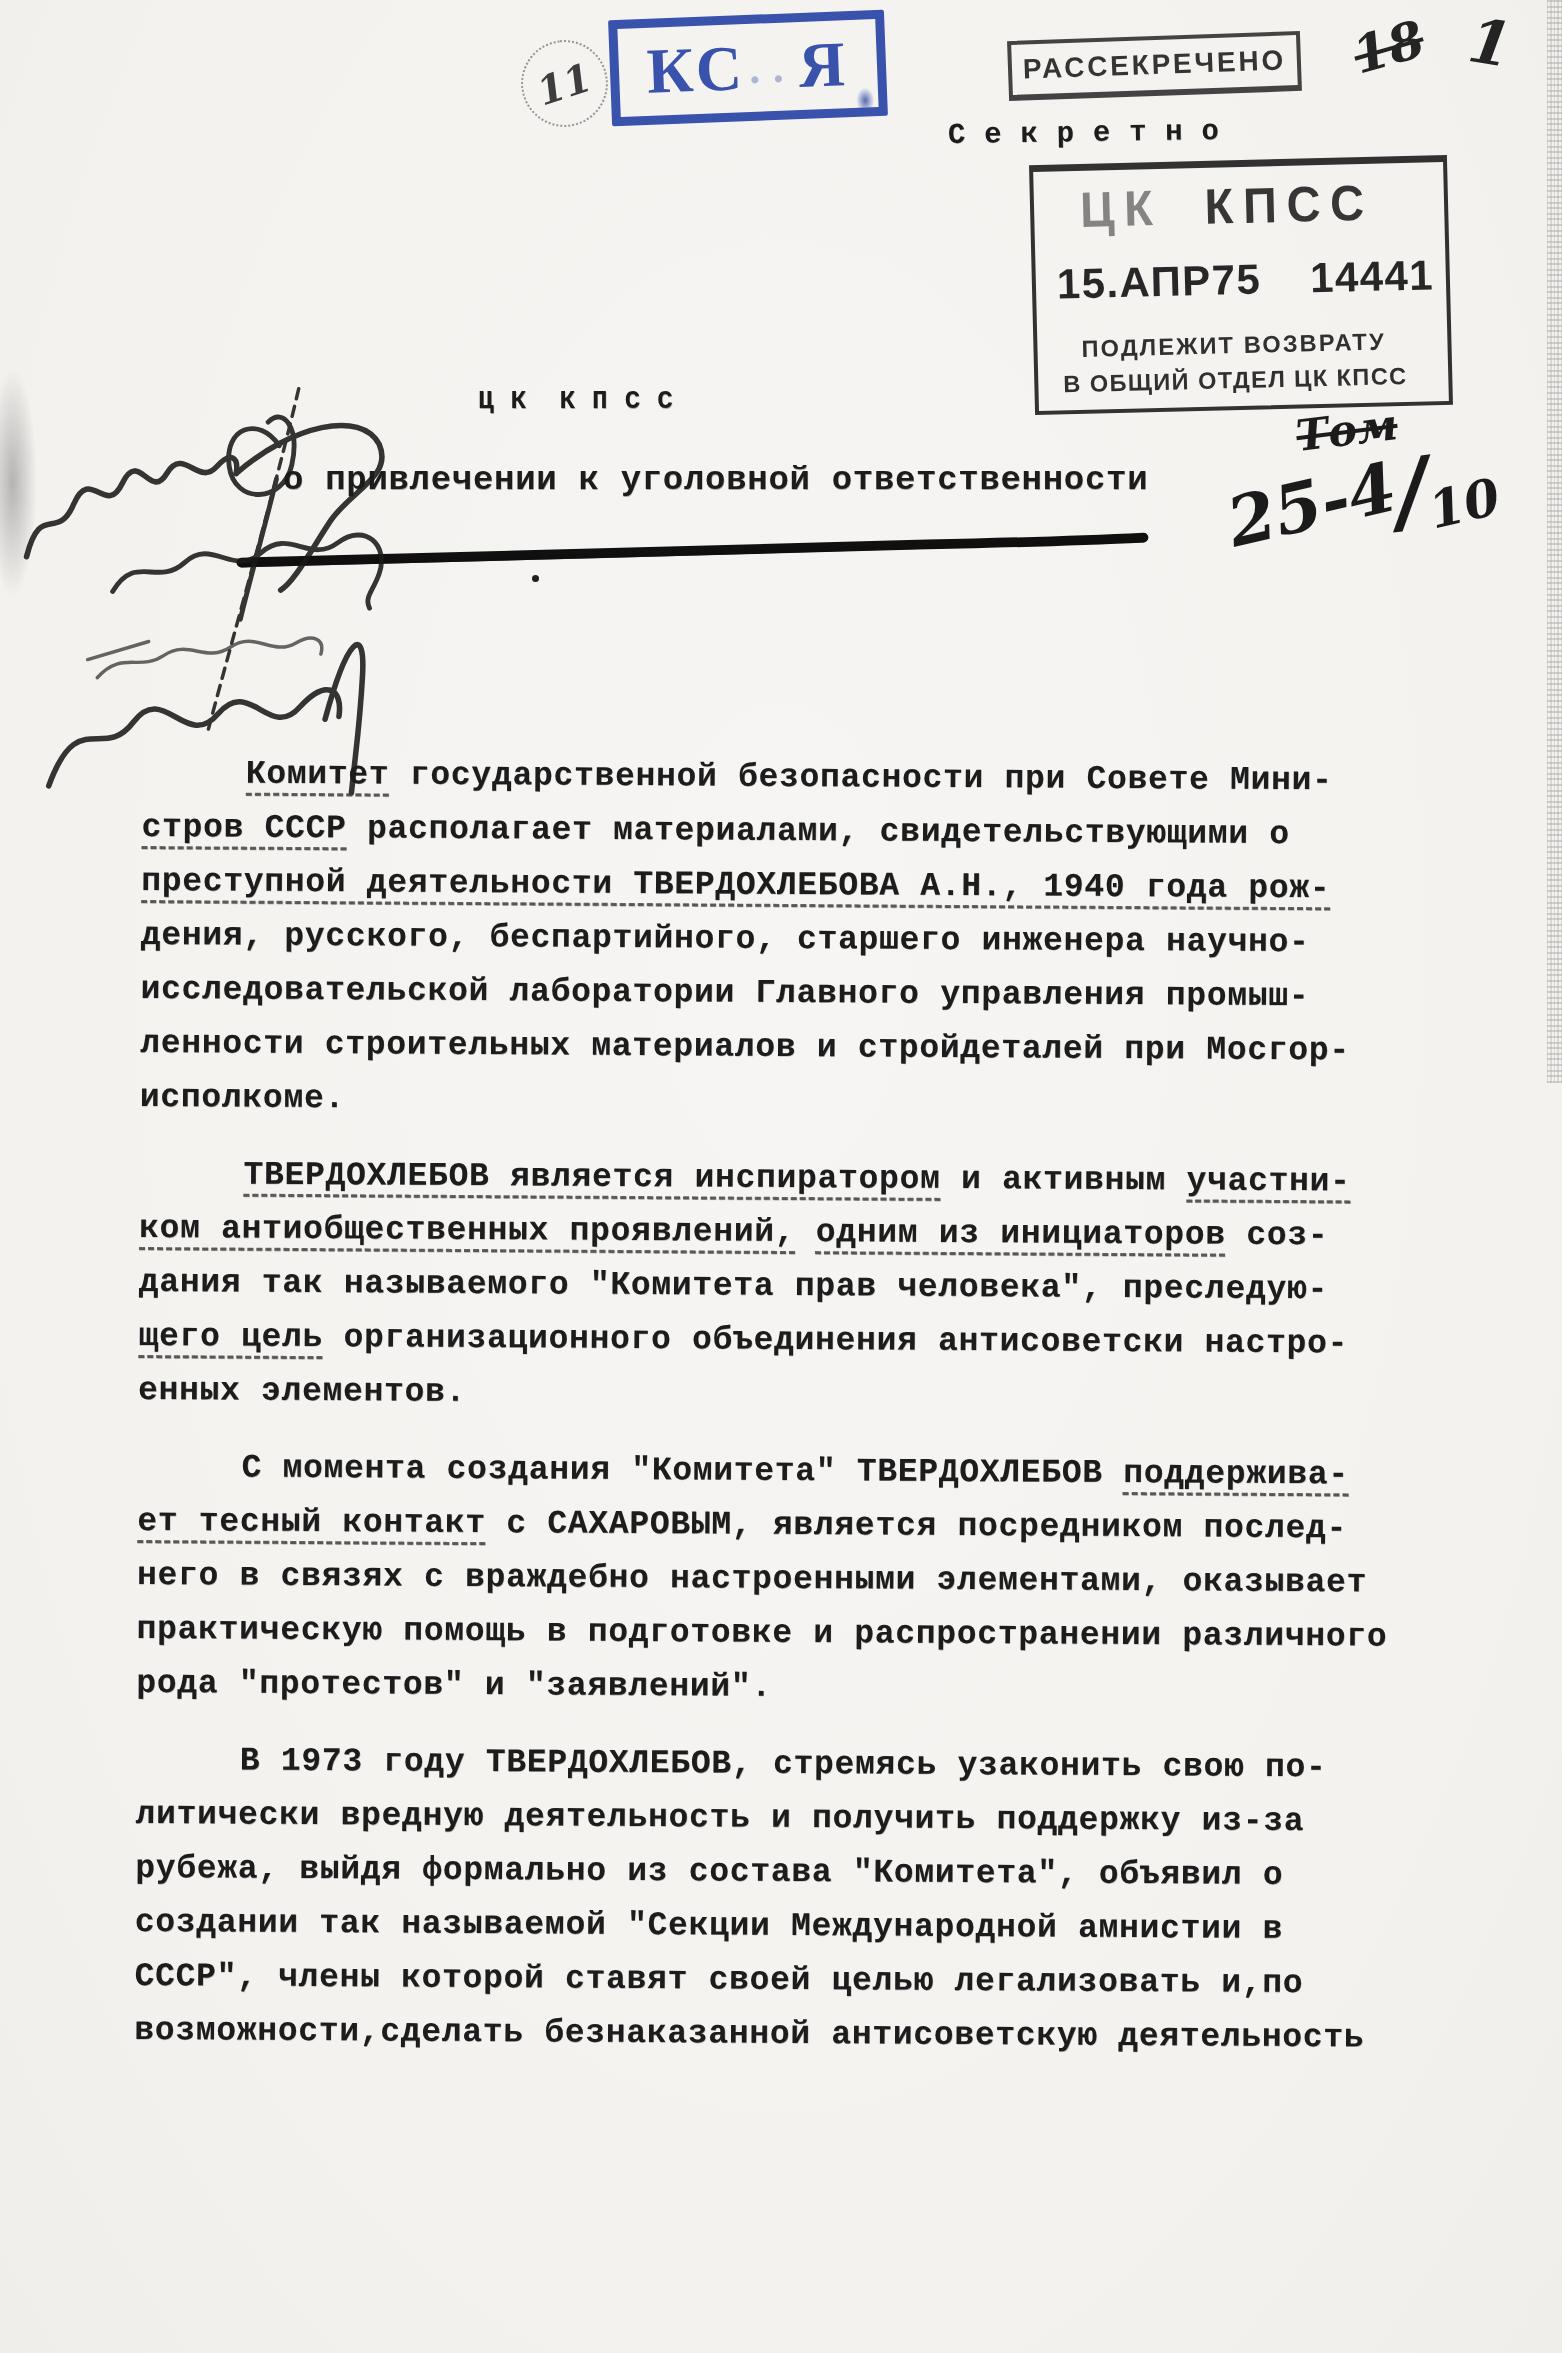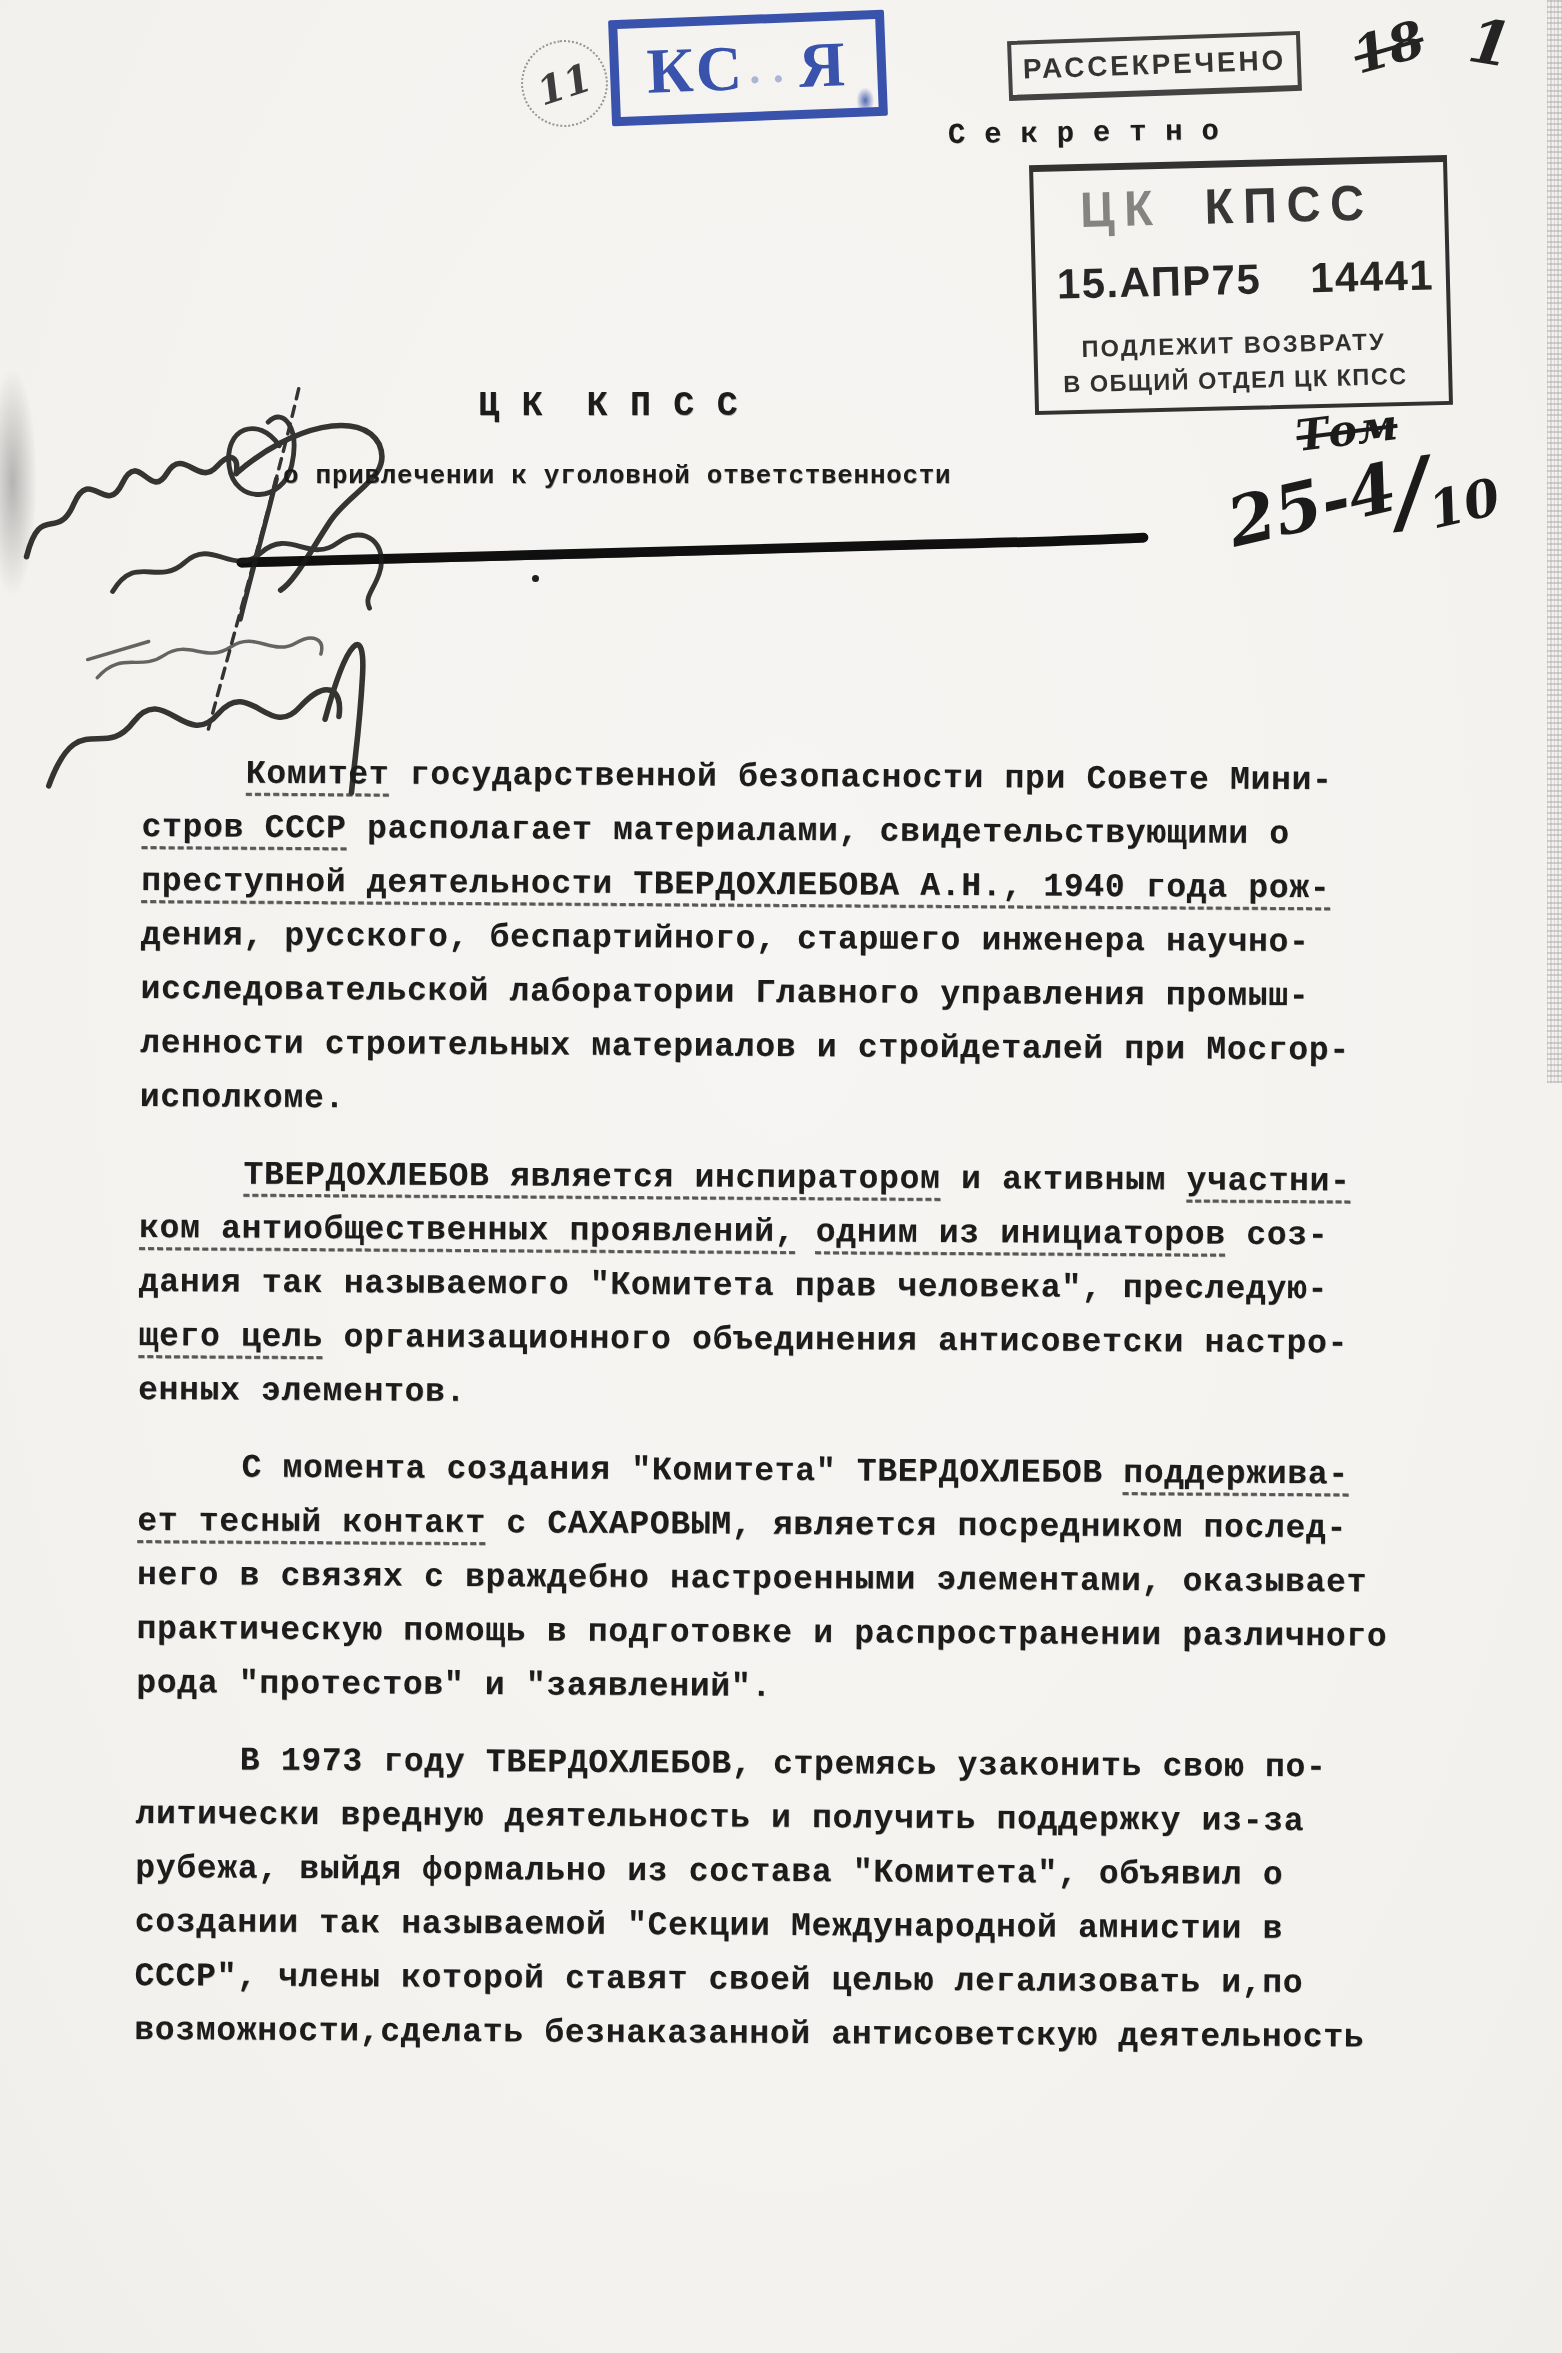--- a/index.html
+++ b/index.html
@@ -12,22 +12,22 @@
   
   .typed{
     font-family:"Liberation Mono","DejaVu Sans Mono",monospace;
     font-weight:700;color:#1c1c1c;letter-spacing:0.7px;
     text-shadow:0.4px 0.6px 0 rgba(25,25,25,.35);
     white-space:pre;
   }
   .abs{position:absolute;}
 
   .classification{left:948px;top:117px;font-size:29px;transform:rotate(-0.8deg);}
-  .heading-org{left:478px;top:386px;font-size:35px;}
-  .subject1{left:283px;top:461px;font-size:26px;}
+  .heading-org{left:478px;top:386px;font-size:26px;}
+  .subject1{left:283px;top:461px;font-size:34px;}
   .subject2{left:428px;top:514px;font-size:35px;}
   .underline-dot{left:532px;top:575px;width:7px;height:7px;border-radius:50%;background:#1f1f1f;}
 
   .body-text{
     left:142px;top:755px;width:1382px;font-size:33px;
     transform:rotate(0.35deg);transform-origin:top left;
   }
   .body-text .para{margin:0 0 23px 0;}
   .body-text .line{height:54px;}
   .body-text .para .line:first-child{padding-left:104px;}

